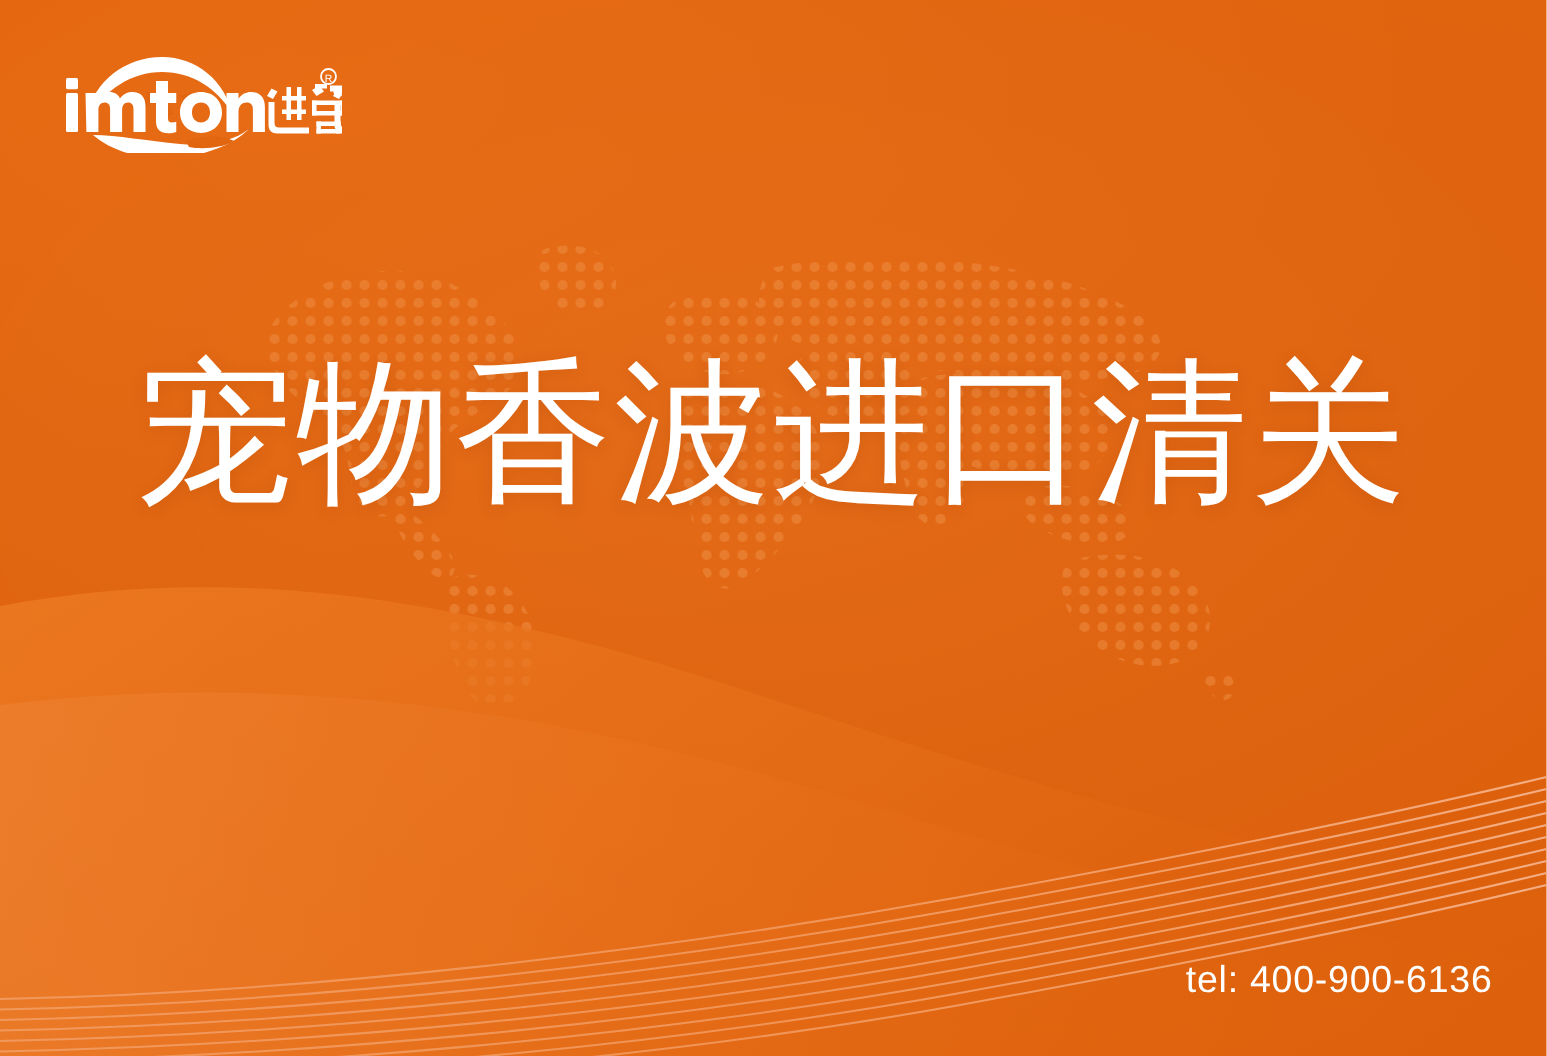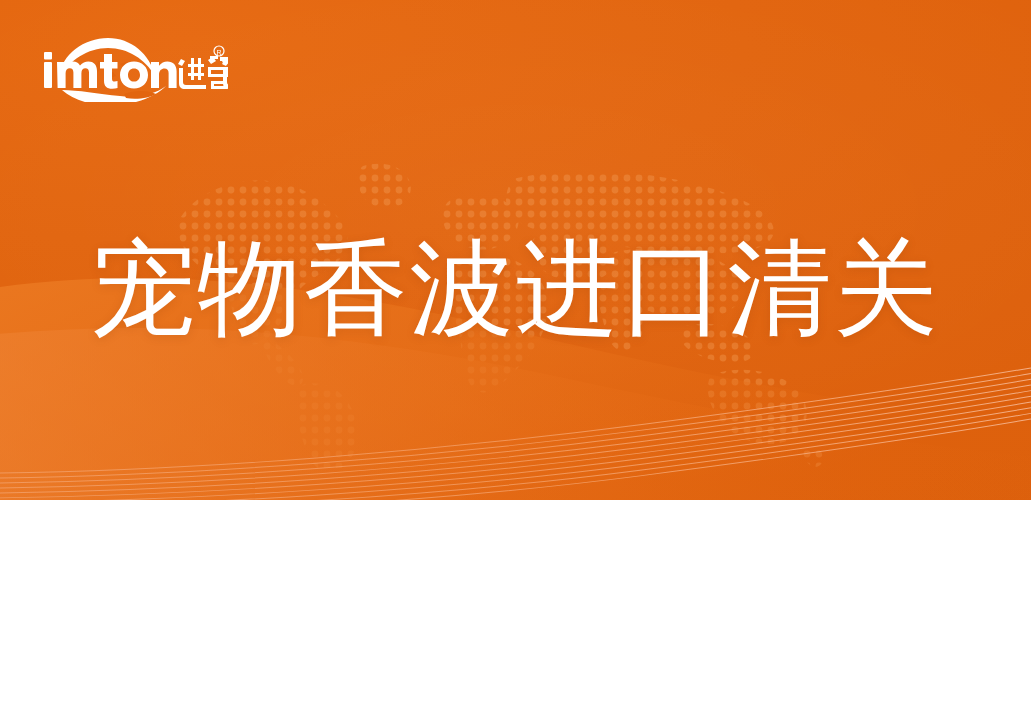--- a/index.html
+++ b/index.html
@@ -9,21 +9,21 @@
     background: #ffffff;
   }
   body {
     font-family: "Liberation Sans", "DejaVu Sans", sans-serif;
   }
 
   
   #banner {
     position: relative;
     width: 1031px;
-    height: 500px;
+    height: 704px;
     overflow: hidden;
     background: #e2650f;
     user-select: none;
   }
 
   
   .layer {
     position: absolute;
     inset: 0;
     width: 100%;
@@ -304,14 +304,15 @@
         <circle cx="181" cy="23" r="5" fill="none" stroke="#ffffff" stroke-width="1.2"></circle>
         <text x="181" y="26.5" font-family="Liberation Sans, sans-serif" font-size="7" fill="#ffffff" text-anchor="middle">R</text>
       </g>
     </svg>
   </div>
 
   <div id="headline">
     <span class="line">宠物香波进口清关</span>
   </div>
 
+  <div id="phone">tel: 400-900-6136</div>
 
 </div>
 
 </body></html>

